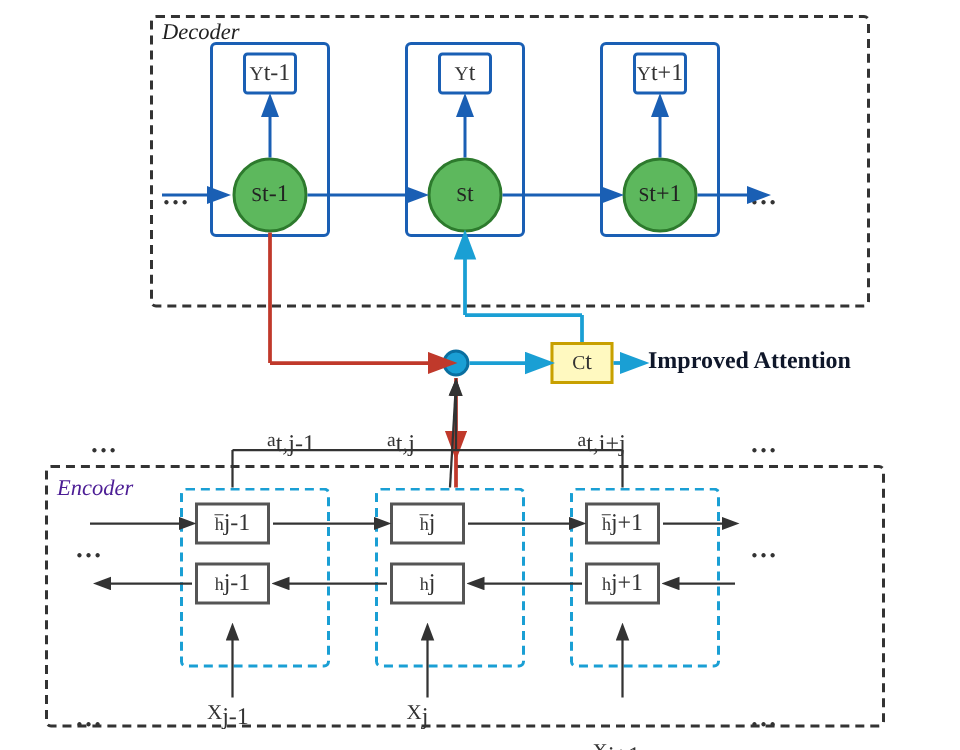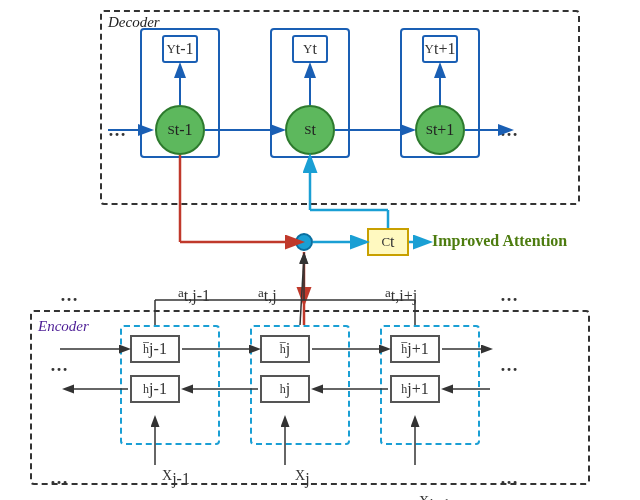--- a/index.html
+++ b/index.html
@@ -152,38 +152,37 @@
     .hf-2 { left: 260px; top: 335px; }
     .hb-2 { left: 260px; top: 375px; }
     .hf-3 { left: 390px; top: 335px; }
     .hb-3 { left: 390px; top: 375px; }
 
     
     .x-label {
       position: absolute;
       font-size: 14px;
       color: #333;
-      margin-left: 24px;
     }
 
     
     .att-label {
       position: absolute;
       font-size: 13px;
       color: #333;
     }
 
     
     .improved-attention {
       position: absolute;
       top: 232px;
       left: 432px;
       font-size: 16px;
       font-weight: bold;
-      color: #4d7c0f;
+      color: #0f172a;
     }
 
     
     .ct-box {
       position: absolute;
       top: 228px;
       left: 367px;
       width: 42px;
       height: 28px;
       border: 2.5px solid #c8a000;

